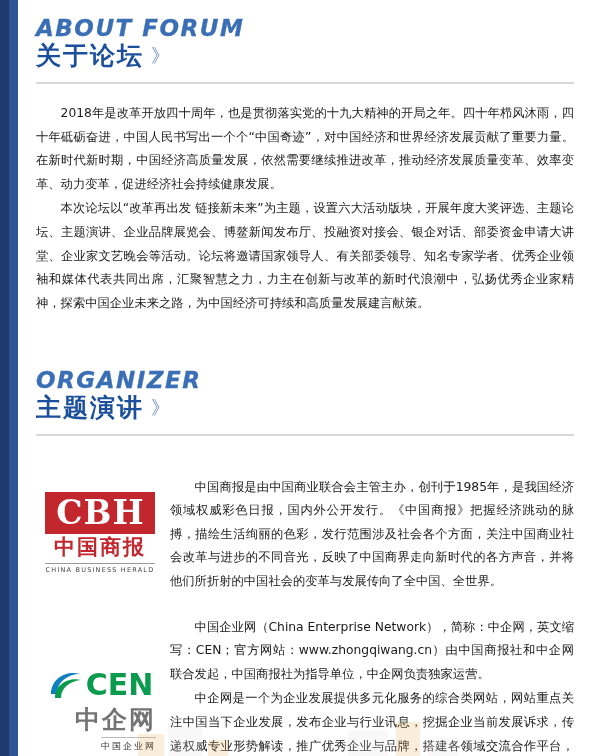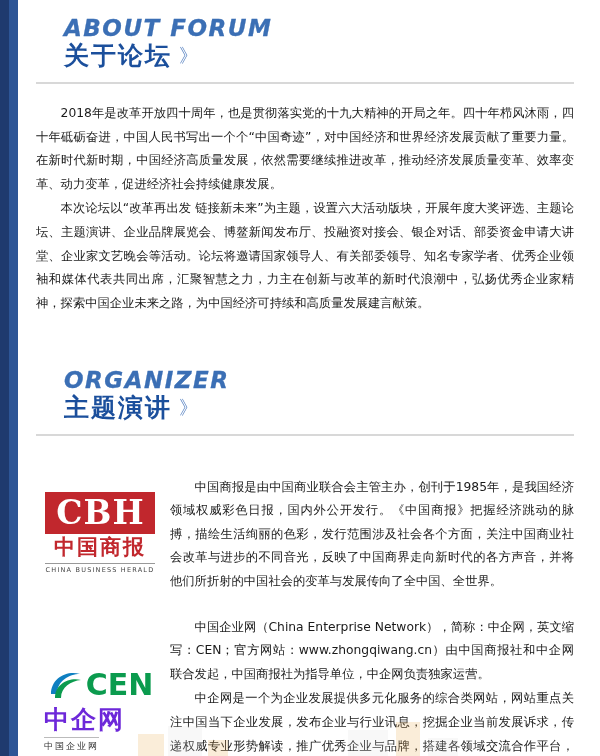--- a/index.html
+++ b/index.html
@@ -45,21 +45,20 @@
     top: 0;
     width: 582px;
     height: 756px;
     box-sizing: border-box;
     padding: 0 26px 0 18px;
   }
   
   .section-head {
     position: relative;
     padding-left: 0;
-    margin-left: 28px;
   }
   .head-en {
     font-family: "DejaVu Sans", sans-serif;
     font-size: 23px;
     font-weight: bold;
     font-style: italic;
     letter-spacing: 1.5px;
     color: #3b6fb5;
     line-height: 1.1;
     margin: 0;
@@ -162,21 +161,21 @@
     color: #444;
     letter-spacing: 1.2px;
     text-align: center;
     border-top: 1px solid #999;
     margin-top: 2px;
     padding-top: 2px;
   }
   
   .cen {
     width: 112px;
-    text-align: left;
+    text-align: right;
   }
   .cen-top {
     display: flex;
     align-items: center;
     justify-content: center;
   }
   .cen-swoosh {
     width: 36px;
     height: 34px;
     position: relative;
@@ -188,21 +187,21 @@
     font-weight: bold;
     font-size: 30px;
     color: #0b9b4e;
     letter-spacing: 0px;
     line-height: 1;
   }
   .cen-cn {
     font-family: "DejaVu Sans", sans-serif;
     font-weight: bold;
     font-size: 25px;
-    color: #6d28d9;
+    color: #737373;
     letter-spacing: 2px;
     line-height: 1.25;
     margin-top: 2px;
   }
   .cen-sub {
     font-family: "DejaVu Sans", sans-serif;
     font-size: 9px;
     color: #333;
     letter-spacing: 2px;
     margin-top: 0;

